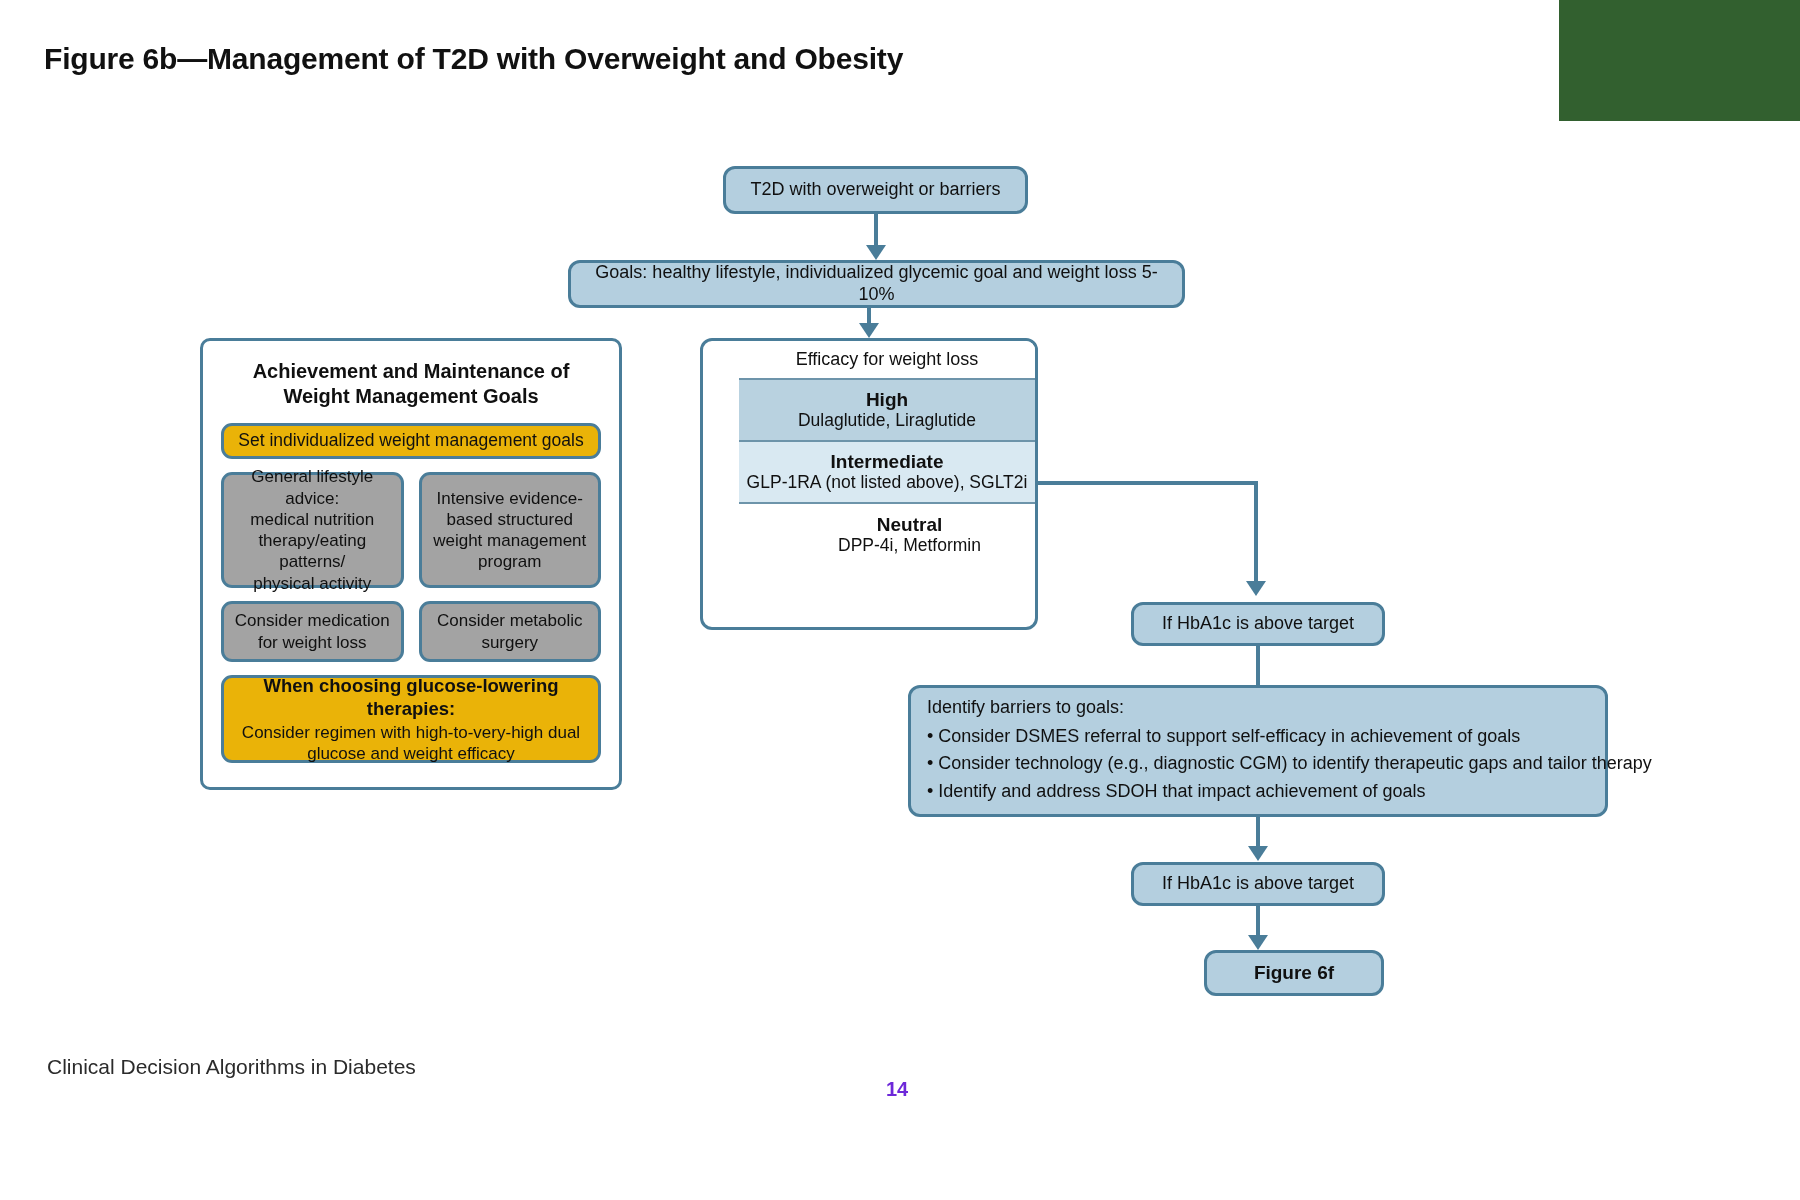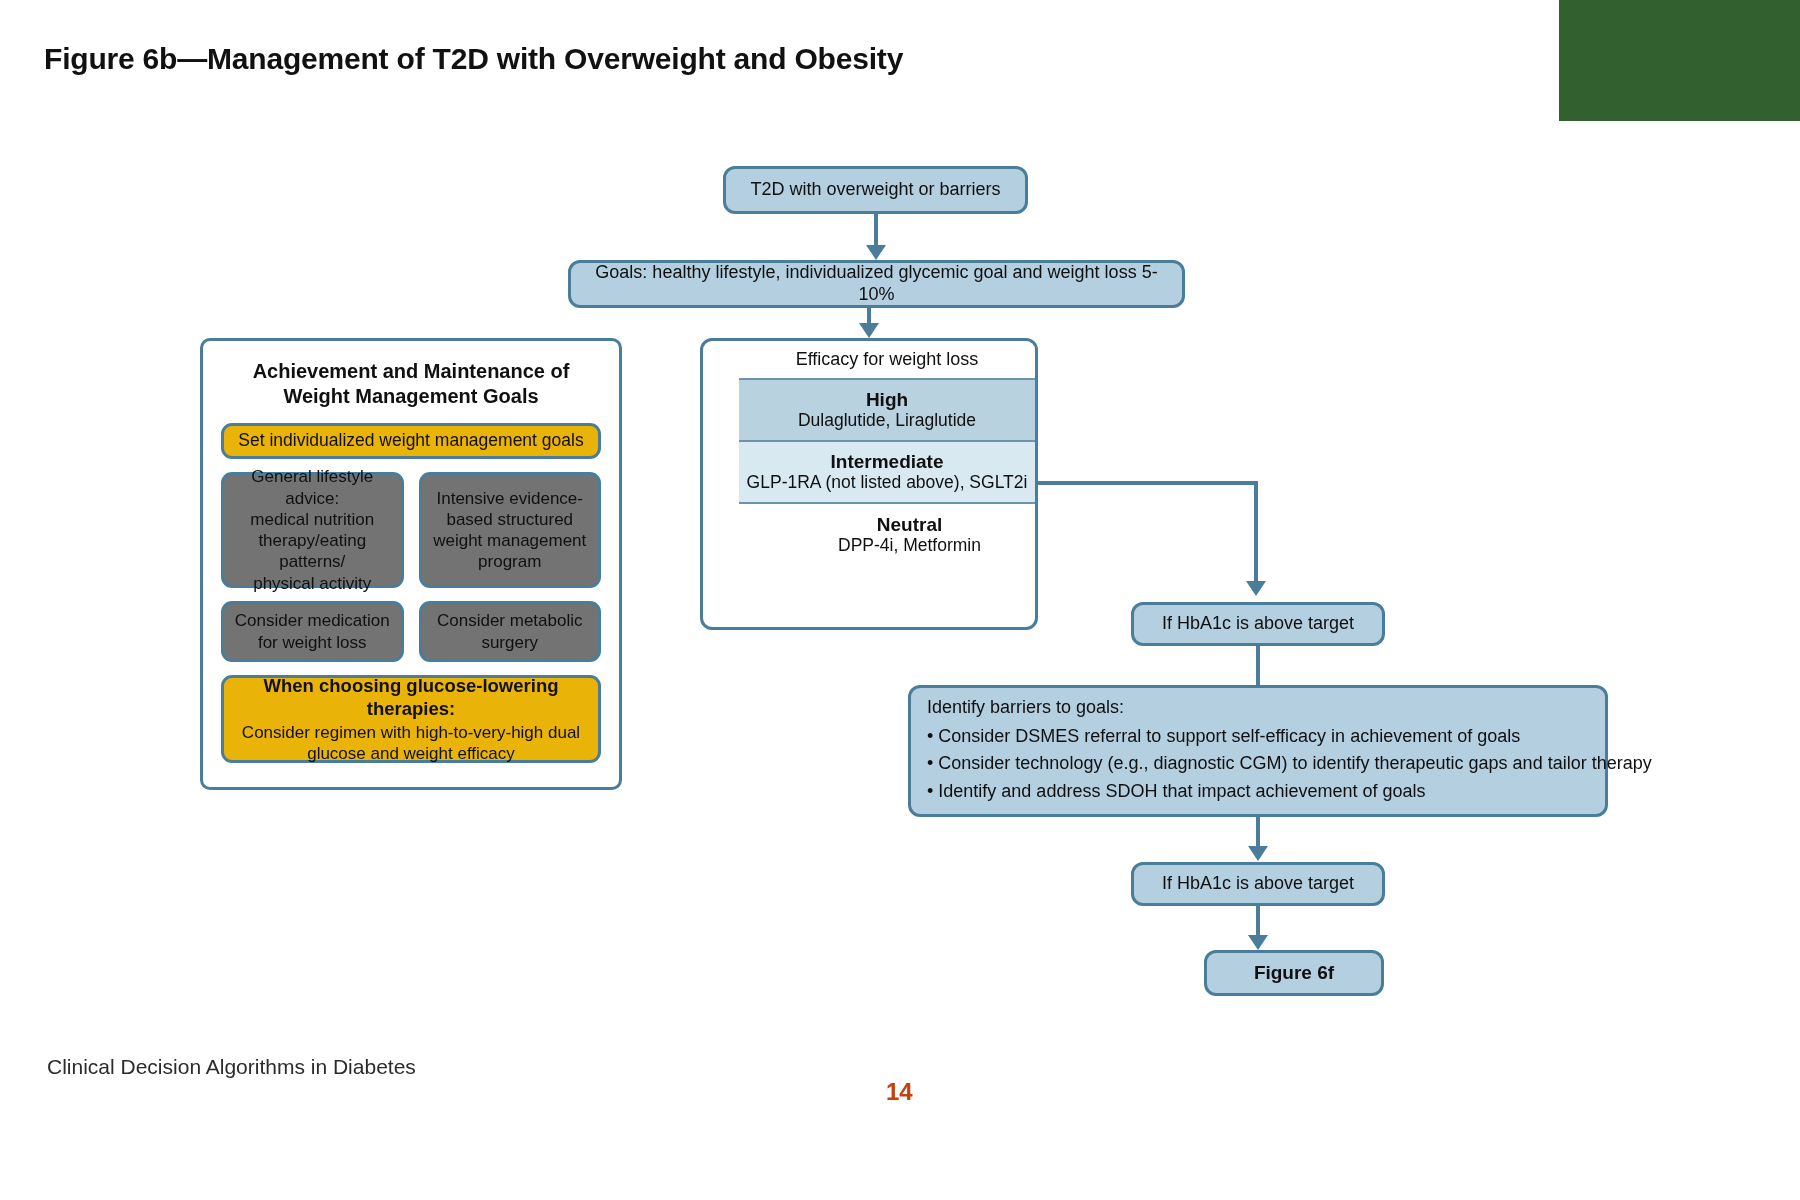--- a/index.html
+++ b/index.html
@@ -52,23 +52,23 @@
     font-size: 21px;
     font-weight: normal;
     color: #2b2b2b;
     white-space: nowrap;
   }
 
   .page-number {
     position: absolute;
     left: 886px;
     top: 1078px;
-    font-size: 24px;
-    font-weight: bold;
-    color: #c2410c;
+    font-size: 20px;
+    font-weight: bold;
+    color: #6d28d9;
   }
 
   
   .node {
     position: absolute;
     box-sizing: border-box;
     border: 3px solid #4a7d99;
     border-radius: 12px;
     background: #b4cfdf;
     display: flex;
@@ -112,21 +112,21 @@
     line-height: 1.25;
     text-align: center;
   }
   #panel-weight-goals .inner-wrap {
     margin: 14px 18px 0 18px;
   }
   .sub-node {
     box-sizing: border-box;
     border: 3px solid #4a7d99;
     border-radius: 11px;
-    background: #737373;
+    background: #a3a3a3;
     display: flex;
     flex-direction: column;
     align-items: center;
     justify-content: center;
     text-align: center;
     font-size: 17px;
     line-height: 1.25;
     color: #101010;
     padding: 5px 6px;
   }

